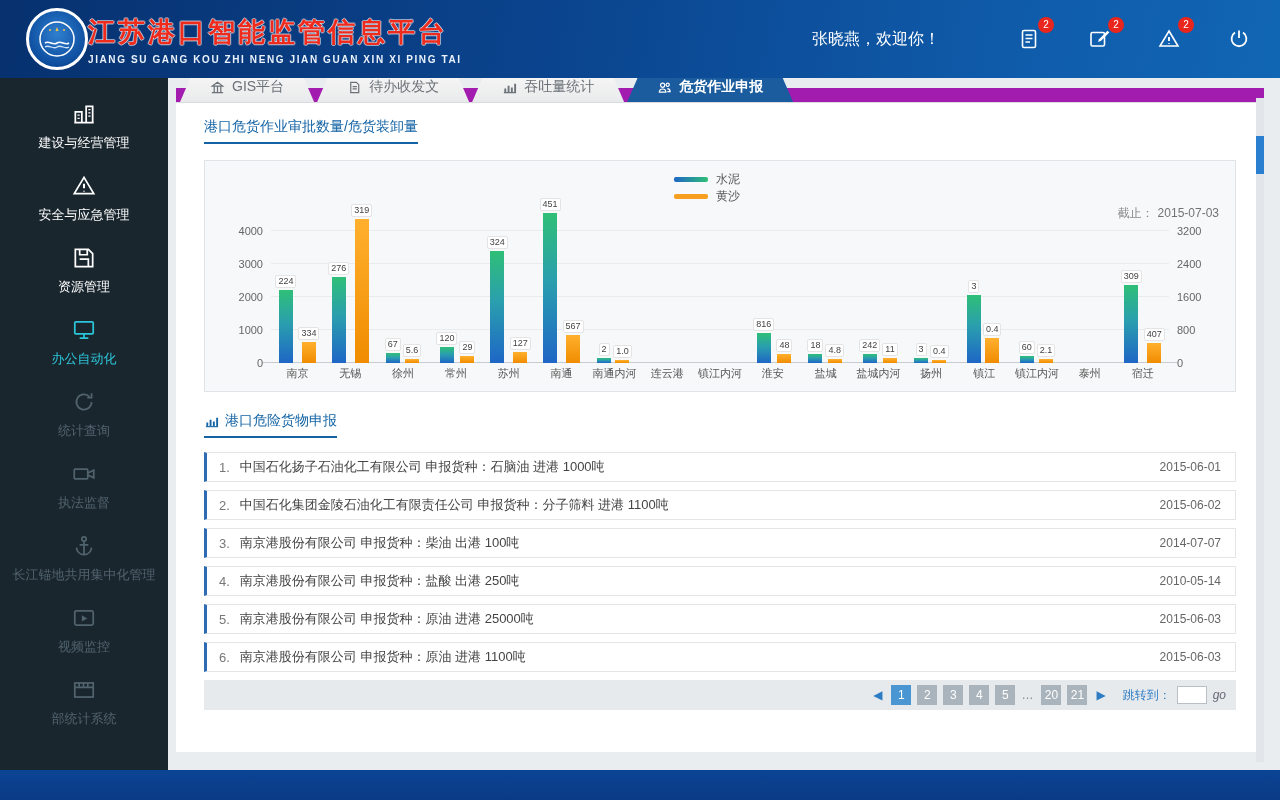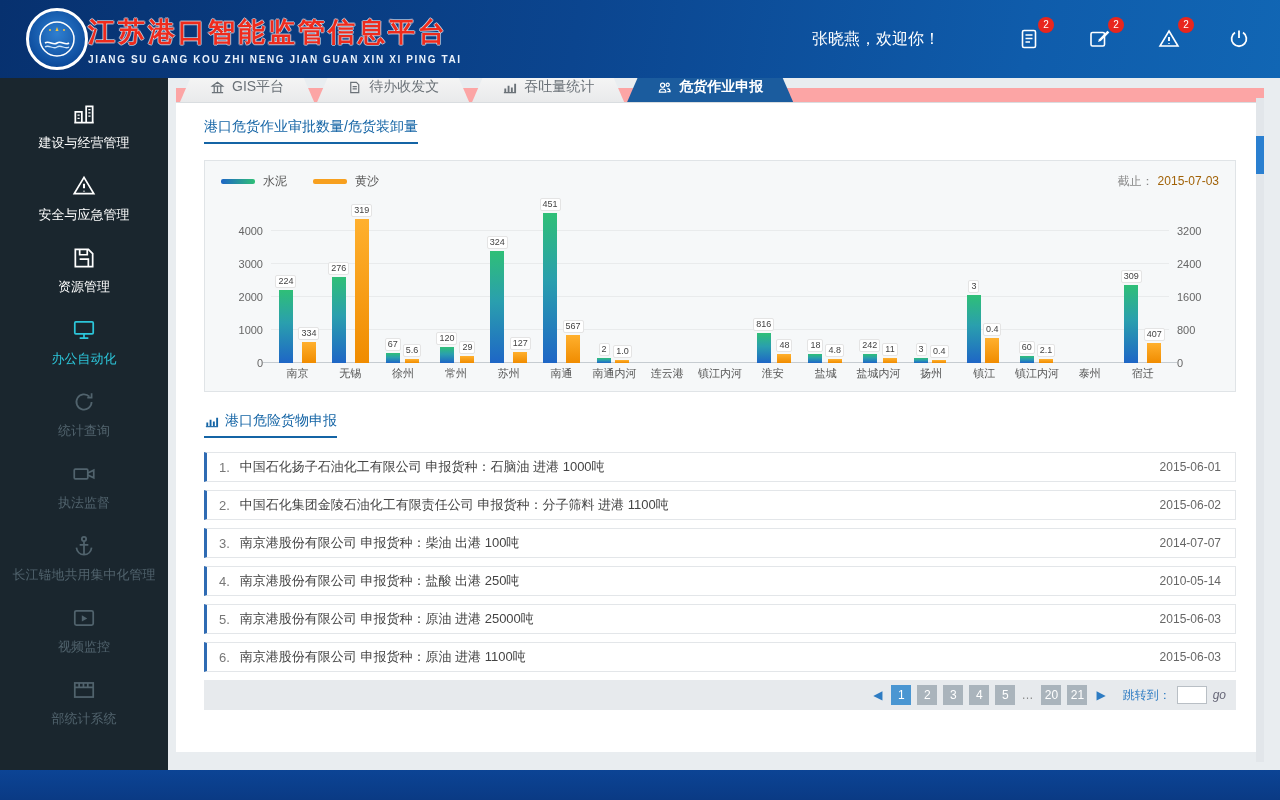--- a/index.html
+++ b/index.html
@@ -44,43 +44,43 @@
   .main { position:absolute; left:168px; top:78px; width:1112px; height:692px;
     background:#e9edf0; padding:10px 8px 0 8px; }
   .card { width:1088px; height:664px; background:#fff; position:relative; }
 
   
   .vscroll { position:absolute; right:0px; top:10px; width:8px; height:664px; background:#e2e6ea; }
   .vscroll .thumb { position:absolute; top:38px; left:0; width:8px; height:38px; background:#2a7fd0; cursor:pointer; }
 
   
   .tabstrip { height:15px; display:flex; align-items:flex-end; padding-left:4px;
-    border-bottom:1px solid #d9dde0; background:#fca5a5; }
+    border-bottom:1px solid #d9dde0; background:#a21caf; }
   .tab { height:30px; display:flex; align-items:center; padding:0 30px; margin-right:3px;
     font-size:14px; color:#6b7278; cursor:pointer;
     background:linear-gradient(180deg,#f7f7f7,#e9eaeb);
     clip-path:polygon(13px 0, calc(100% - 13px) 0, 100% 100%, 0 100%); }
   .tab .ticn { margin-right:7px; display:flex; }
   .tab.active { background:#1b5c9e; color:#fff; font-weight:bold; }
 
   .card-body { padding:14px 28px 0 28px; }
 
   .section-title { display:inline-flex; align-items:center; gap:6px; color:#1464a5; font-size:14px;
     padding-bottom:6px; border-bottom:2px solid #1464a5; cursor:pointer; }
 
   
   .chart-panel { margin-top:16px; width:1032px; height:232px; background:#f6f8f9;
     border:1px solid #e0e4e7; padding:10px 16px 0 16px; }
-  .chart-top { display:flex; align-items:center; height:20px; font-size:12px; color:#555; }
+  .chart-top { display:flex; align-items:center; height:20px; font-size:12px; color:#555;flex-direction:column; }
   .legend-item { display:flex; align-items:center; margin-right:26px; }
   .swatch { width:34px; height:5px; border-radius:2px; margin-right:8px; }
   .swatch.cement { background:linear-gradient(90deg,#1e66c6,#2fbf77); }
   .swatch.sand { background:#f7a01f; }
   .asof { margin-left:auto; color:#888; font-size:12px; }
-  .asof b { color:#a16207; font-weight:normal; margin-left:4px; }
+  .asof b { color:#737373; font-weight:normal; margin-left:4px; }
 
   .plot-area { position:relative; margin:4px 50px 0 50px; height:188px; }
   .gridline { position:absolute; left:0; right:0; height:1px; background:rgba(0,0,0,0.05); }
   .baseline { position:absolute; left:-8px; right:-8px; height:1px; background:#c6ccd1; }
   .axis-label { position:absolute; font-size:11px; color:#666; width:40px; }
   .axis-left { left:-48px; text-align:right; }
   .axis-right { right:-48px; text-align:left; }
   .groups { position:absolute; left:0; right:0; top:0; bottom:0; display:flex; }
   .group { flex:1; display:flex; flex-direction:column; justify-content:flex-end; align-items:center; min-width:0; }
   .bars { display:flex; align-items:flex-end; gap:2px; }

